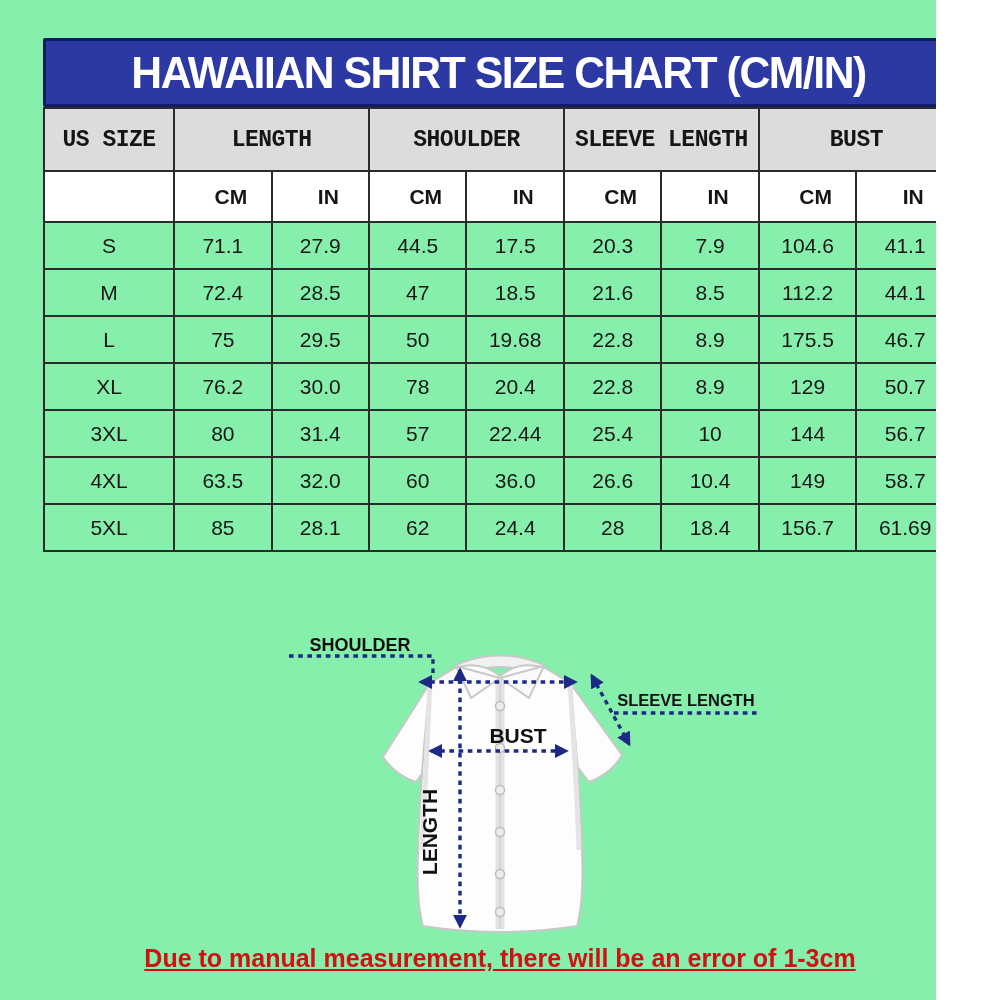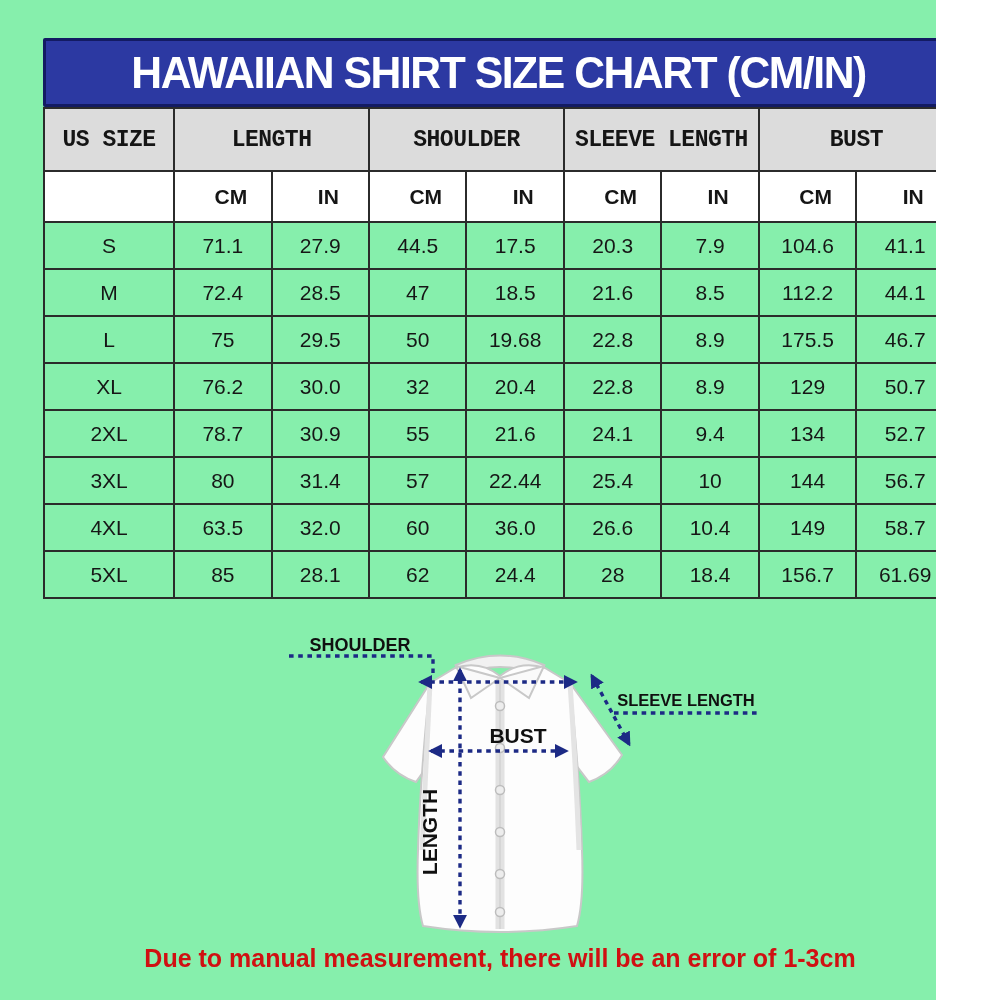--- a/index.html
+++ b/index.html
@@ -32,21 +32,21 @@
   tbody.data-rows td{height:45px;font-size:21px;font-weight:normal;color:#161616;}
   
   .diagram{position:absolute;left:0;top:617px;width:1000px;height:330px;}
   .diagram svg{display:block;}
   .anno{stroke:var(--annotation_navy,#1c2a85);stroke-width:3.4;fill:none;stroke-dasharray:4.6 4.6;}
   .anno-label{fill:#101010;font-weight:bold;font-family:"Liberation Sans","DejaVu Sans",sans-serif;}
   .shirt-line{stroke:#c8c8c8;stroke-width:2;fill:#fdfdfd;}
   
   .footer-note{
     position:absolute;left:0;top:944px;width:1000px;text-align:center;
-    color:var(--note_red,#d01012);font-size:25px;font-weight:bold;
+    color:var(--note_red,#d01012);font-size:25px;font-weight:bold;text-decoration:underline;
   }
 </style>
 </head>
 <body>
 
 <div class="page">
 
   <div class="banner">
     <h1>HAWAIIAN SHIRT SIZE CHART (CM/IN)</h1>
   </div>
@@ -114,37 +114,26 @@
           <td>19.68</td>
           <td>22.8</td>
           <td>8.9</td>
           <td>175.5</td>
           <td>46.7</td>
         </tr>
         <tr>
           <td>XL</td>
           <td>76.2</td>
           <td>30.0</td>
-          <td>32</td>
+          <td>78</td>
           <td>20.4</td>
           <td>22.8</td>
           <td>8.9</td>
           <td>129</td>
           <td>50.7</td>
-        </tr>
-        <tr>
-          <td>2XL</td>
-          <td>78.7</td>
-          <td>30.9</td>
-          <td>55</td>
-          <td>21.6</td>
-          <td>24.1</td>
-          <td>9.4</td>
-          <td>134</td>
-          <td>52.7</td>
         </tr>
         <tr>
           <td>3XL</td>
           <td>80</td>
           <td>31.4</td>
           <td>57</td>
           <td>22.44</td>
           <td>25.4</td>
           <td>10</td>
           <td>144</td>

